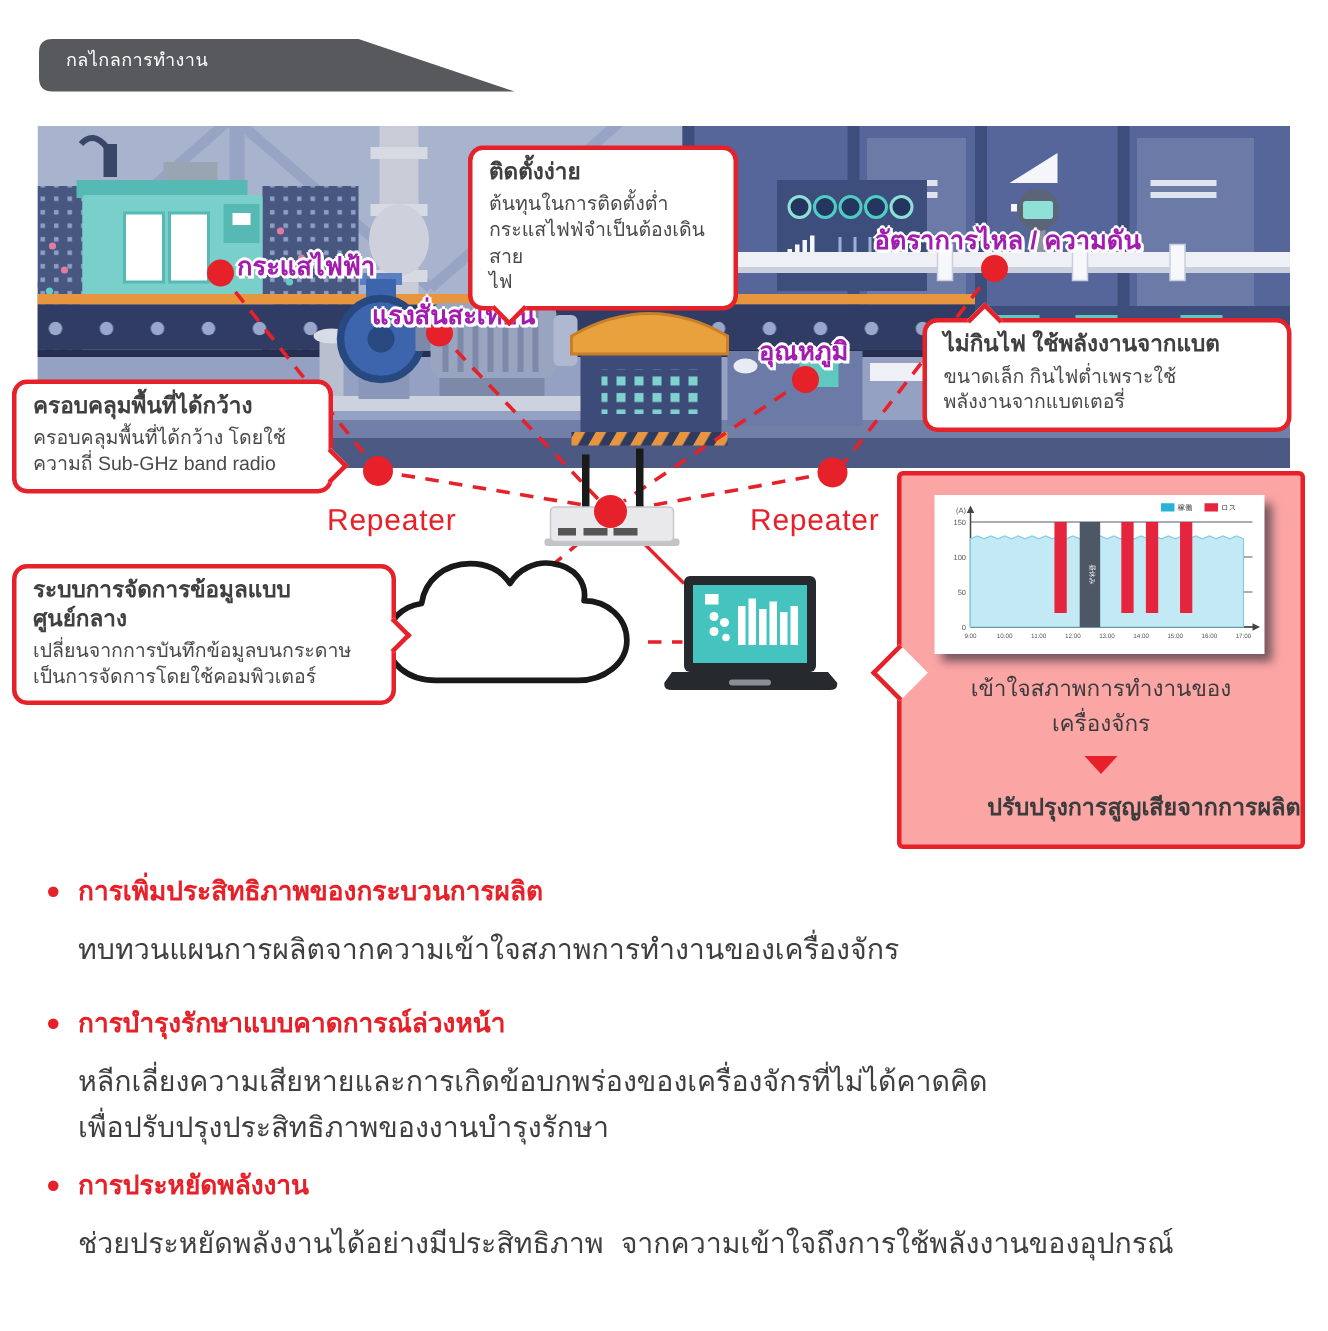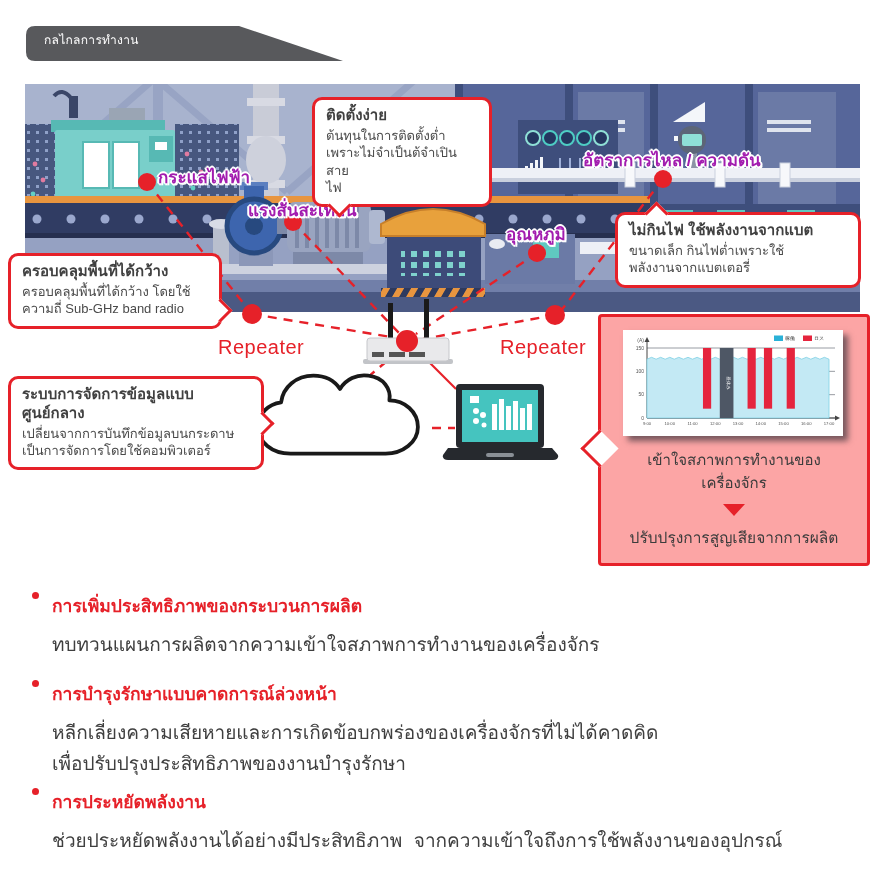--- a/index.html
+++ b/index.html
@@ -33,25 +33,25 @@
     border:3px solid #e62129;border-radius:4px;z-index:4;}
   .card .beakL{position:absolute;width:24px;height:24px;background:#fff;transform:rotate(45deg);
     border-left:3px solid #e62129;border-bottom:3px solid #e62129;left:-15px;top:118px;}
   .chartwrap{position:absolute;left:22px;top:13px;width:220px;height:106px;background:#fff;
     box-shadow:5px 5px 6px rgba(30,35,45,.6);}
   .chartwrap svg{display:block;}
   .card .cap{position:absolute;top:132px;left:0;right:0;text-align:center;color:#3c3c3c;
     font-size:15px;line-height:1.5;white-space:pre-line;}
   .card .tri{position:absolute;top:187px;left:50%;transform:translateX(-50%);width:0;height:0;
     border-left:11px solid transparent;border-right:11px solid transparent;border-top:12px solid #e62129;}
-  .card .concl{position:absolute;top:208px;left:0;right:0;text-align:center;color:#3c3c3c;font-size:15.5px;}
+  .card .concl{position:absolute;top:208px;left:0;right:0;text-align:right;color:#3c3c3c;font-size:15.5px;font-weight:bold;}
 
   
   .benefit{position:absolute;left:32px;width:820px;z-index:2;}
-  .benefit .bt{display:flex;align-items:flex-start;gap:13px;color:#e62129;font-weight:bold;font-size:17.5px;margin-top:12px;}
+  .benefit .bt{display:flex;align-items:center;gap:13px;color:#e62129;font-weight:bold;font-size:17.5px;}
   .benefit .dot{width:7px;height:7px;border-radius:50%;background:#e62129;flex:0 0 auto;}
   .benefit .bb{margin:11px 0 0 20px;color:#3f3f3f;font-size:19px;line-height:1.65;white-space:pre-line;font-family:Liberation Mono, monospace;}
 
   svg text{font-family:"Liberation Sans","DejaVu Sans",sans-serif;}
 </style>
 </head>
 <body>
 
 <div class="page">
 
@@ -300,21 +300,21 @@
   </svg>
 
   <div class="sensor-label" style="left:158px;top:163px">กระแสไฟฟ้า</div>
   <div class="sensor-label" style="left:248px;top:196px">แรงสั่นสะเทือน</div>
   <div class="sensor-label" style="left:506px;top:220px">อุณหภูมิ</div>
   <div class="sensor-label" style="left:583px;top:146px">อัตราการไหล / ความดัน</div>
 
   <div class="callout" style="left:312px;top:97px;width:152px">
     <div class="ct">ติดตั้งง่าย</div>
     <div class="cb">ต้นทุนในการติดตั้งต่ำ
-เพราะไม่จำเป็นต้จำเปินสาย
+กระแสไฟฟ่จำเป็นต้องเดินสาย
 ไฟ</div>
     <div class="beak down"></div>
   </div>
 
   <div class="callout" style="left:8px;top:253px;width:186px">
     <div class="ct">ครอบคลุมพื้นที่ได้กว้าง</div>
     <div class="cb">ครอบคลุมพื้นที่ได้กว้าง โดยใช้
 ความถี่ Sub-GHz band radio</div>
     <div class="beak right" style="top:46px"></div>
   </div>

